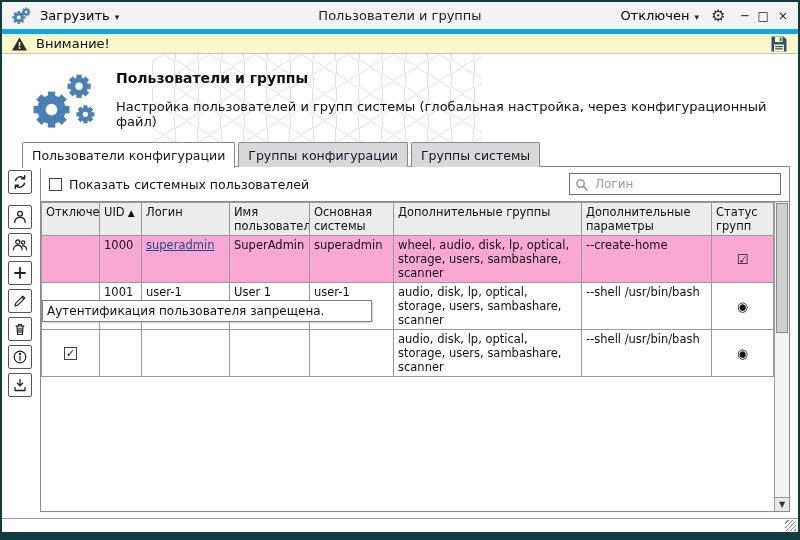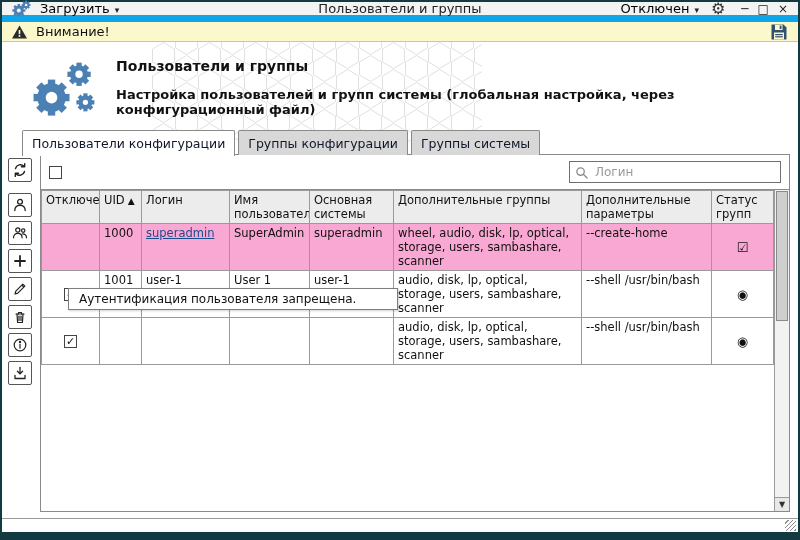--- a/index.html
+++ b/index.html
@@ -11,23 +11,23 @@
     position:relative; overflow:hidden;
   }
   .window {
     position:absolute; inset:0;
     border:2px solid #123b41; border-bottom-width:8px;
     background:#fff;
     display:flex; flex-direction:column;
   }
   
   .titlebar {
-    height:20px; flex:none;
+    height:32px; flex:none;
     display:flex; align-items:center;
-    background:#f3f3f3; border-bottom:7px solid #0ea5e9;
+    background:#f3f3f3; border-bottom:5px solid #0ea5e9;
     padding:0 10px; font-size:13px; color:#222;
   }
   .tb-left { display:flex; align-items:center; gap:8px; width:220px; }
   .tb-title { flex:1; text-align:center; }
   .tb-right { width:220px; display:flex; justify-content:flex-end; align-items:center; gap:12px; }
   .menu-btn { display:flex; align-items:center; gap:5px; background:none; border:none; font:inherit; cursor:default; padding:0; }
   .caret { font-size:9px; color:#222; position:relative; top:1px; }
   .tb-gear { font-size:16px; color:#333; line-height:1; }
   .winctl { display:flex; gap:9px; font-size:12px; color:#222; margin-left:4px; }
   .winctl span { line-height:1; }
@@ -41,21 +41,21 @@
   .warnbar .spacer { flex:1; }
   
   .content { flex:1; position:relative; background:#fff; display:flex; flex-direction:column; min-height:0; }
   .hexbg { position:absolute; left:150px; top:0; z-index:0; }
   .apphead {
     display:flex; align-items:center; gap:20px;
     padding:4px 0 2px 22px; height:88px; flex:none;
     position:relative; z-index:1;
   }
   .apphead .titles .t1 { font-weight:bold; font-size:14px; margin-bottom:12px; color:#111; }
-  .apphead .titles .t2 { font-weight:bold; font-size:13px; color:#111;margin-top:13px; }
+  .apphead .titles .t2 { font-weight:normal; font-size:13px; color:#111;margin-top:13px; }
   
   .tabs { display:flex; padding-left:20px; position:relative; z-index:2; flex:none; }
   .tab {
     font-size:12.5px; color:#0f172a;
     padding:5px 9px 4px; margin-right:3px;
     border:1px solid #8a8a8a; border-bottom:none;
     border-radius:2px 2px 0 0;
     background:#d8d8d8; cursor:default;
   }
   .tab.active { background:#fff; margin-bottom:-1px; padding-bottom:5px; z-index:3; position:relative; }
@@ -101,23 +101,23 @@
   .nowrap { white-space:nowrap; }
   .status-glyph { font-size:13px; }
   .sort { font-size:9px; margin-left:3px; }
   
   .vscroll { width:15px; flex:none; background:#f2f2f2; border-left:1px solid #9a9a9a; display:flex; flex-direction:column; }
   .vthumb { height:130px; background:#cfcfcf; border:1px solid #8a8a8a; margin:1px; }
   .vspacer { flex:1; }
   .vbtn { height:14px; border-top:1px solid #9a9a9a; display:flex; align-items:center; justify-content:center; font-size:8px; color:#333; background:#e8e8e8; }
   
   .tooltip {
-    position:absolute; left:66px; top:246px; z-index:10;
+    position:absolute; left:40px; top:246px; z-index:10;
     background:#fff; border:1px solid #7d7d7d;
-    padding:3px 10px; font-size:12px; color:#111;
+    padding:3px 4px; font-size:12px; color:#111;
     min-width:330px; box-shadow:1px 1px 2px rgba(0,0,0,.18);
   }
   
   .statusbar { height:14px; flex:none; border-top:1px solid #9a9a9a; position:relative; background:#fff; }
   .grip { position:absolute; right:2px; bottom:1px; width:11px; height:11px;
     background:repeating-linear-gradient(135deg, transparent 0 2px, #8a8a8a 2px 3px); }
   svg { display:block; }
 </style>
 </head>
 <body>
@@ -312,20 +312,21 @@
                 <path d="M5.4 6.2 L8 8.8 L10.6 6.2"></path>
                 <path d="M3 10.5 V13.5 H13 V10.5"></path>
             </svg>
           </span>
         </button>
       </div>
 
       <div class="panel">
         <div class="filter-row">
           <span class="cbx"></span>
+          <span class="filter-label">Показать системных пользователей</span>
           <div class="search">
             <span>
               <svg width="13" height="13" viewBox="0 0 14 14" fill="none" stroke="#8a8a8a" stroke-width="1.4" stroke-linecap="round">
                 <circle cx="6" cy="6" r="4"></circle>
                   <path d="M9.2 9.2 L13 13"></path>
               </svg>
             </span>
             <input type="text" placeholder="Логин" style="">
           </div>
         </div>

